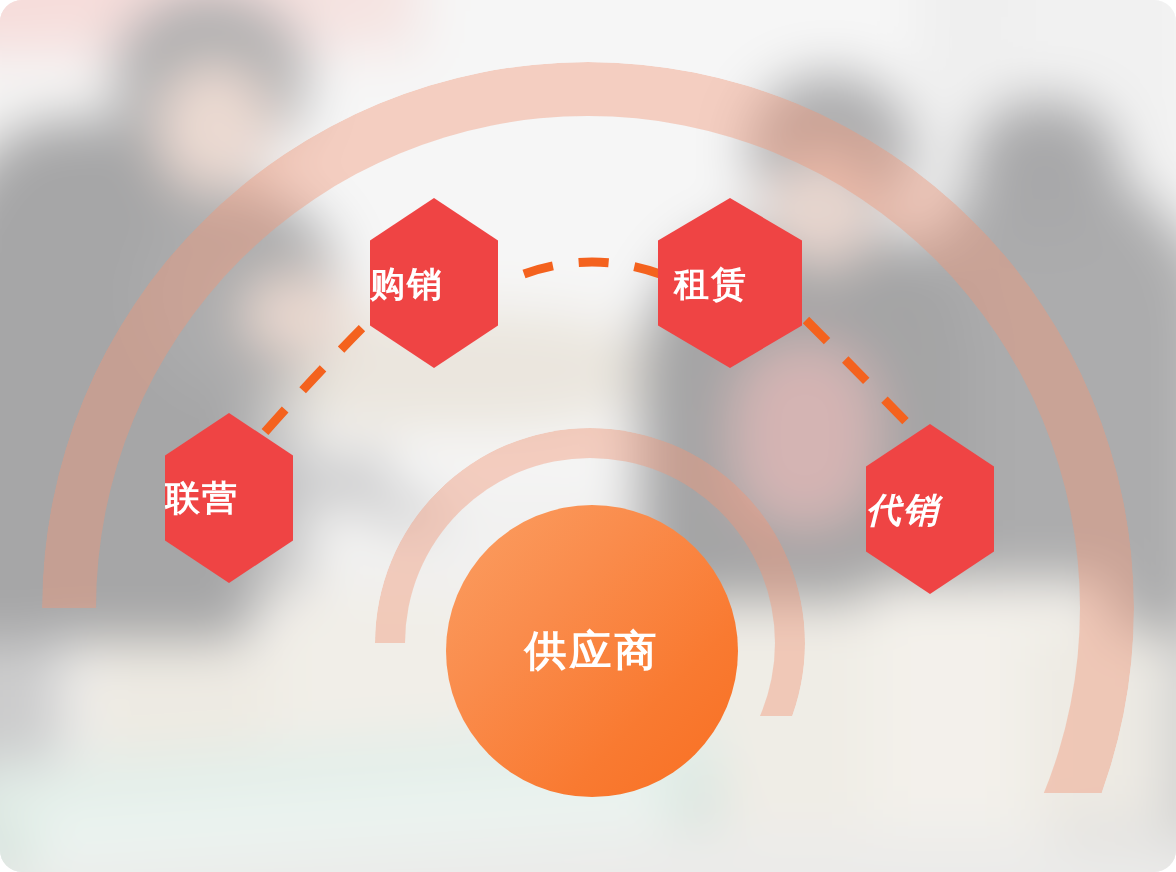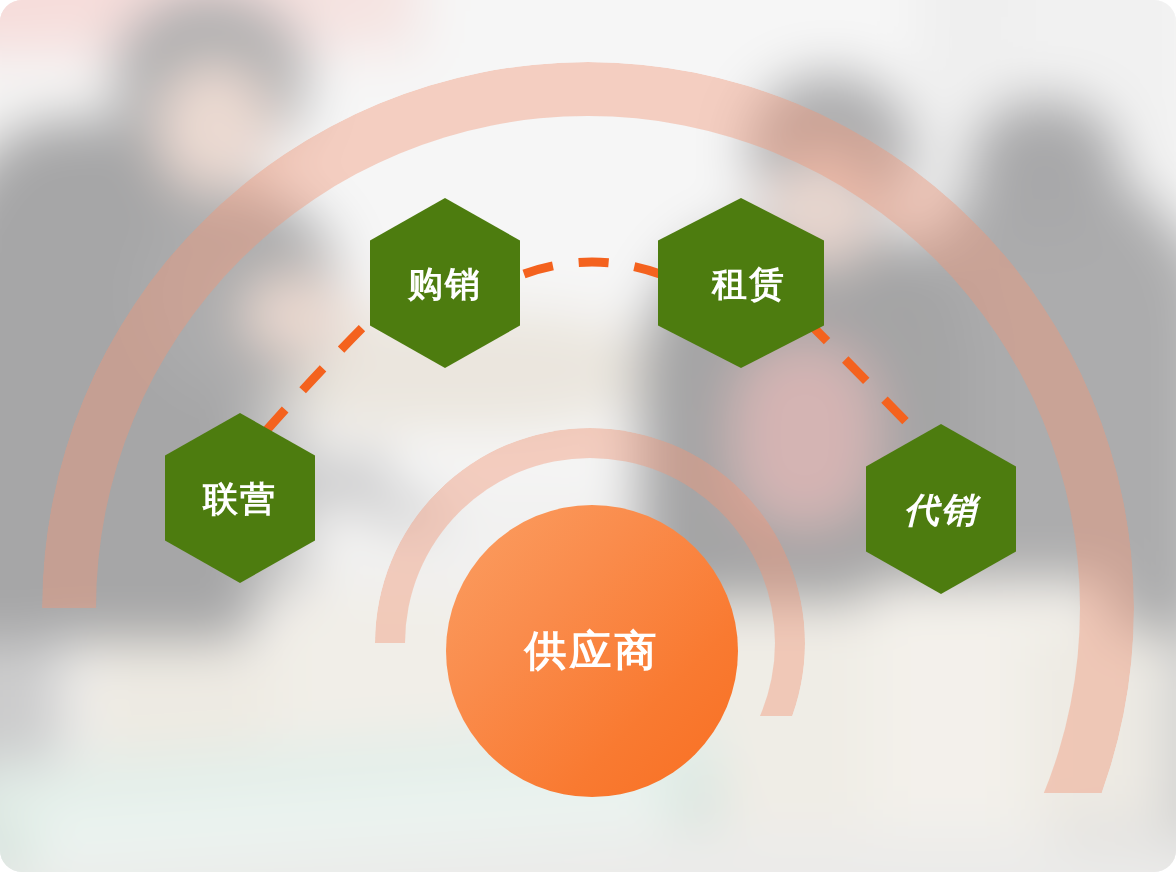--- a/index.html
+++ b/index.html
@@ -94,29 +94,29 @@
     border-left-color:rgba(240,150,120,0.42);
     border-right-color:rgba(240,150,120,0.42);
     transform:rotate(45deg);
     -webkit-mask-image:linear-gradient(135deg,#000 0 62%,transparent 62% 100%);
             mask-image:linear-gradient(135deg,#000 0 62%,transparent 62% 100%);}
 
   
   .links{position:absolute;left:0;top:0;width:1176px;height:872px;pointer-events:none;}
 
   
-  .hex{position:absolute;width:150px;height:170px;
-    background:#4d7c0f;
+  .hex{position:absolute;width:128px;height:170px;
+    background:#ef4444;
     clip-path:polygon(50% 0%,100% 25%,100% 75%,50% 100%,0% 75%,0% 25%);
-    display:flex;align-items:center;justify-content:center;}
+    display:flex;align-items:center;}
   .hex span{color:#ffffff;font-size:35px;font-weight:700;letter-spacing:2px;
     line-height:1;white-space:nowrap;}
   .hex-gouxiao{left:370px;top:198px;}
   .hex-zulin{left:658px;top:198px;padding-left:16px;}
-  .hex-lianying{left:165px;top:413px;}
+  .hex-lianying{left:165px;top:413px;font-family:Liberation Serif, serif;}
   .hex-daixiao{left:866px;top:424px;font-style:italic;}
 
   
   .core{position:absolute;left:446px;top:505px;width:292px;height:292px;border-radius:50%;
     background:linear-gradient(135deg,#fb9f63 0%,#fa8c4c 35%,#f97a31 70%,#f96f22 100%);
     display:flex;align-items:center;justify-content:center;}
   .core span{color:#ffffff;font-size:42px;font-weight:700;letter-spacing:3px;line-height:1;
     white-space:nowrap;}
 </style>
 </head>

